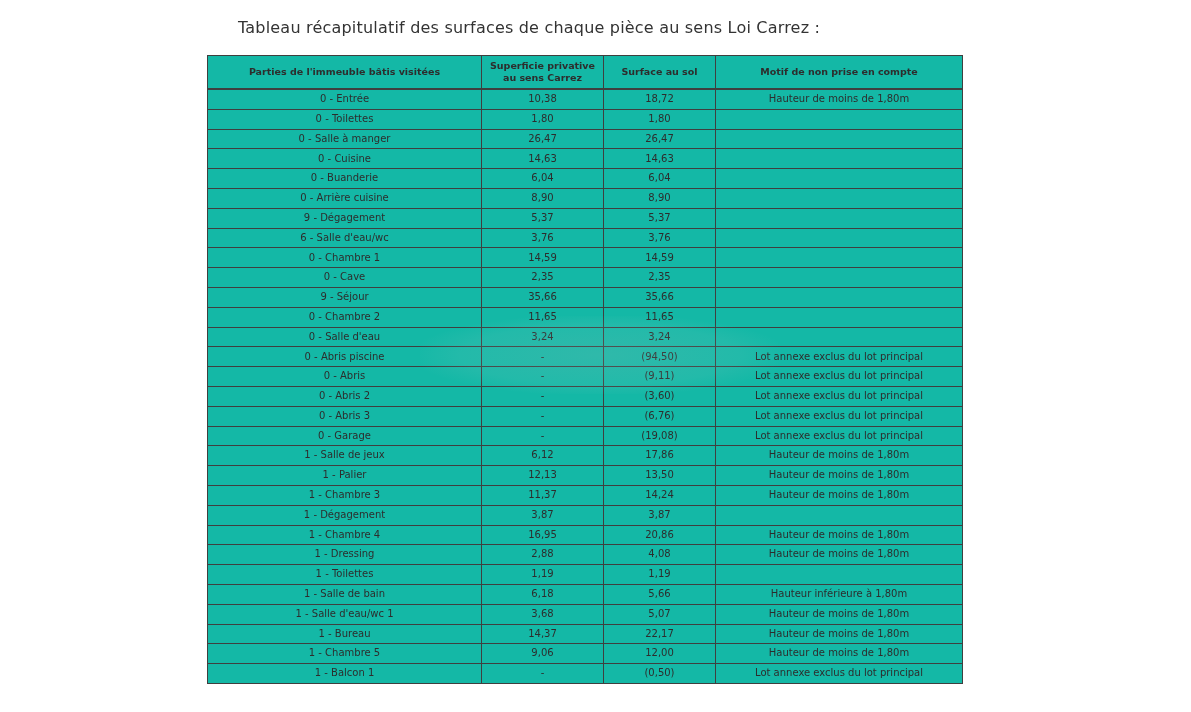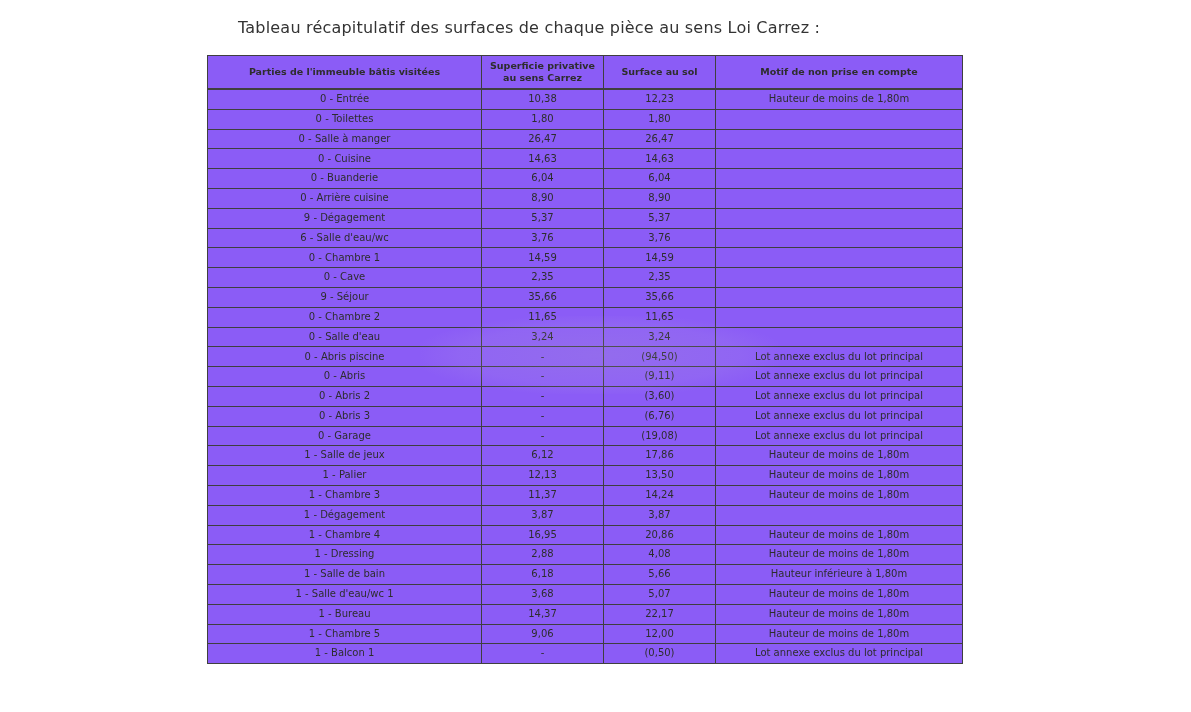--- a/index.html
+++ b/index.html
@@ -27,21 +27,21 @@
     letter-spacing: 0.2px;
     white-space: nowrap;
   }
   table.carrez {
     position: absolute;
     left: 207px;
     top: 55px;
     width: 755px;
     border-collapse: collapse;
     table-layout: fixed;
-    background: #8b5cf6;
+    background: #14b8a6;
   }
   table.carrez col.c1 { width: 274px; }
   table.carrez col.c2 { width: 122px; }
   table.carrez col.c3 { width: 112px; }
   table.carrez col.c4 { width: 247px; }
   table.carrez th, table.carrez td {
     border: 1px solid #3f3f3f;
     font-size: 10px;
     line-height: 1.25;
     padding: 0 4px;
@@ -100,21 +100,21 @@
         <th>Parties de l'immeuble bâtis visitées</th>
         <th>Superficie privative au sens Carrez</th>
         <th>Surface au sol</th>
         <th>Motif de non prise en compte</th>
       </tr>
     </thead>
     <tbody>
         <tr>
           <td class="col-piece">0 - Entrée</td>
           <td class="col-carrez">10,38</td>
-          <td class="col-sol">12,23</td>
+          <td class="col-sol">18,72</td>
           <td class="col-motif">Hauteur de moins de 1,80m</td>
         </tr>
         <tr>
           <td class="col-piece">0 - Toilettes</td>
           <td class="col-carrez">1,80</td>
           <td class="col-sol">1,80</td>
           <td class="col-motif"></td>
         </tr>
         <tr>
           <td class="col-piece">0 - Salle à manger</td>
@@ -240,20 +240,26 @@
           <td class="col-piece">1 - Chambre 4</td>
           <td class="col-carrez">16,95</td>
           <td class="col-sol">20,86</td>
           <td class="col-motif">Hauteur de moins de 1,80m</td>
         </tr>
         <tr>
           <td class="col-piece">1 - Dressing</td>
           <td class="col-carrez">2,88</td>
           <td class="col-sol">4,08</td>
           <td class="col-motif">Hauteur de moins de 1,80m</td>
+        </tr>
+        <tr>
+          <td class="col-piece">1 - Toilettes</td>
+          <td class="col-carrez">1,19</td>
+          <td class="col-sol">1,19</td>
+          <td class="col-motif"></td>
         </tr>
         <tr>
           <td class="col-piece">1 - Salle de bain</td>
           <td class="col-carrez">6,18</td>
           <td class="col-sol">5,66</td>
           <td class="col-motif">Hauteur inférieure à 1,80m</td>
         </tr>
         <tr>
           <td class="col-piece">1 - Salle d'eau/wc 1</td>
           <td class="col-carrez">3,68</td>

